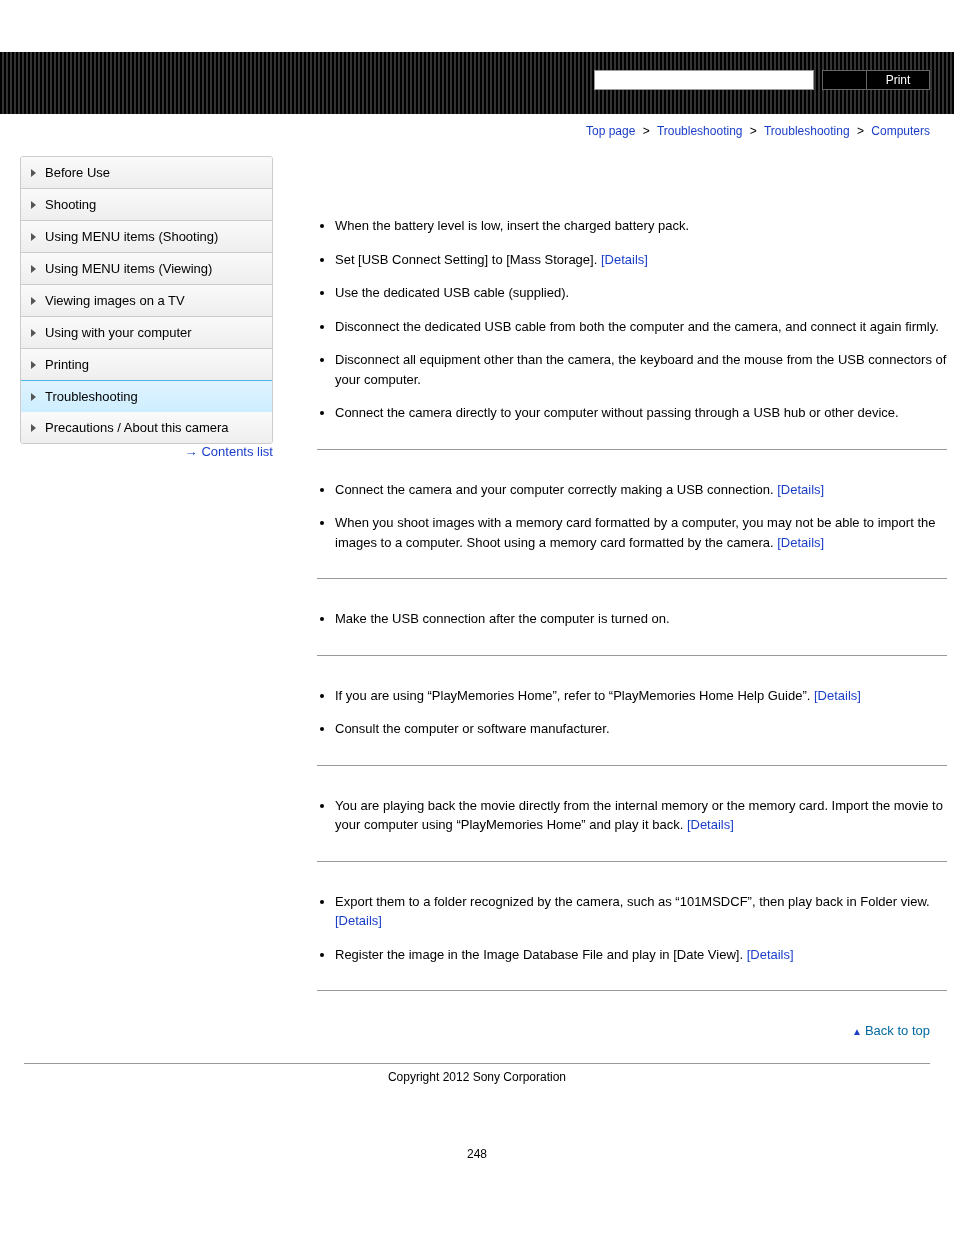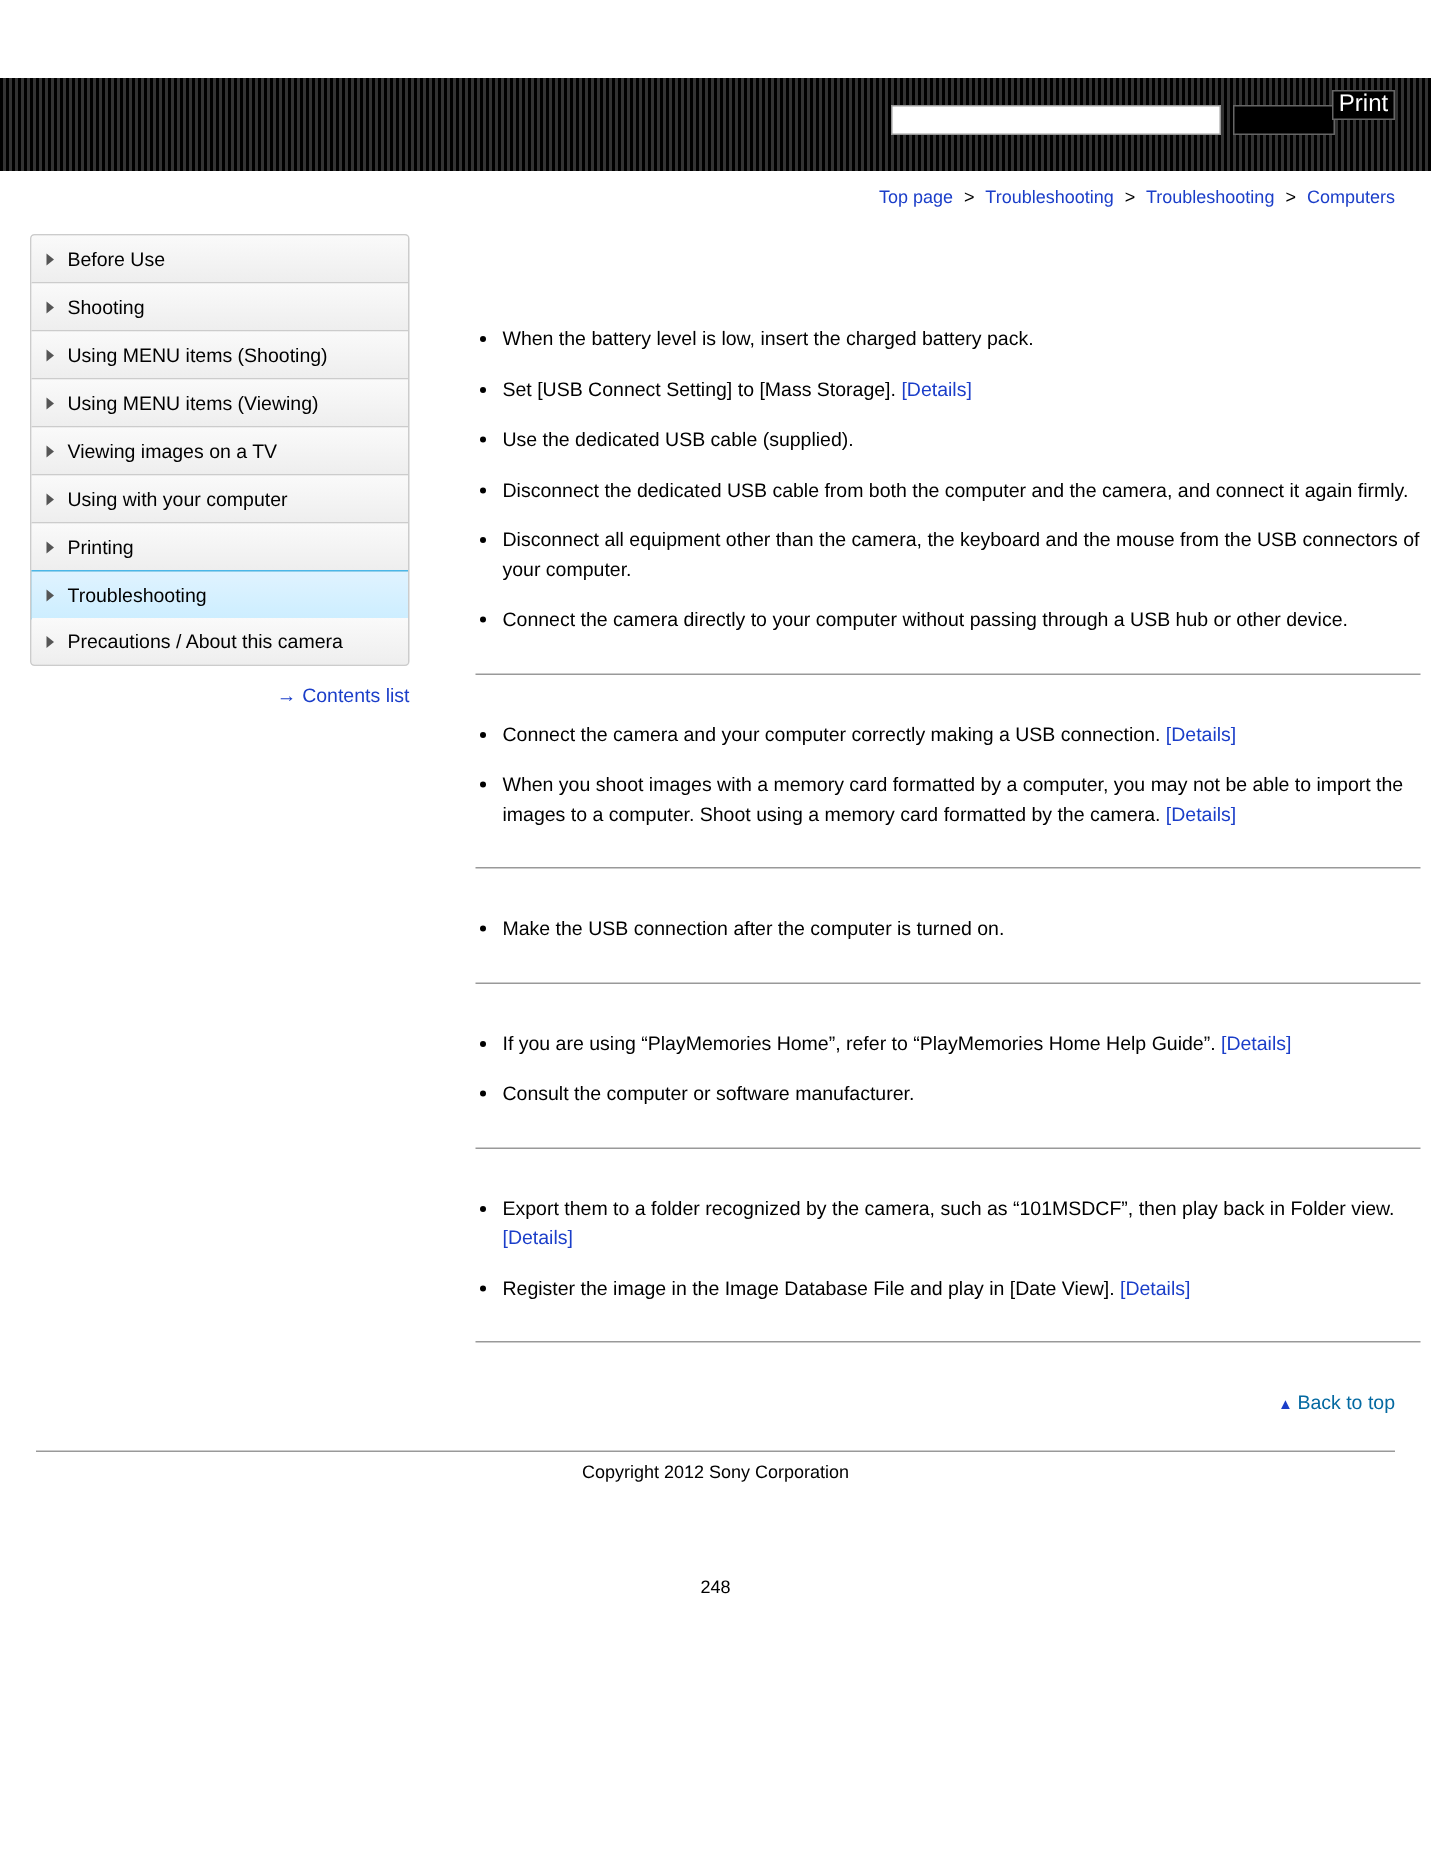--- a/index.html
+++ b/index.html
@@ -1,31 +1,31 @@
 <!DOCTYPE html>
 <html><head>
 <meta charset="utf-8">
 <style>
 *{margin:0;padding:0;box-sizing:border-box}
 body{font-family:Arial,Helvetica,sans-serif;font-size:13px;color:#000;background:#fff;width:954px}
 .header-band{height:62px;background:repeating-linear-gradient(90deg,#000 0,#000 2px,#333 2px,#333 4px);position:relative;margin-top:52px}
 .search-box{position:absolute;right:140px;top:18px;width:220px;height:20px;background:#fff;border:1px solid #999}
 .search-btn{position:absolute;right:64px;top:18px;width:68px;height:20px;background:#000;border:1px solid #666}
-.print-btn{position:absolute;right:24px;top:8px;width:42px;height:20px;background:#000;color:#fff;border:1px solid #666;font-size:16px;text-align:center;line-height:18px;cursor:pointer}
+.print-btn{position:absolute;right:24px;top:18px;width:64px;height:20px;background:#000;color:#fff;border:1px solid #666;font-size:12px;text-align:center;line-height:18px;cursor:pointer}
 .breadcrumb{text-align:right;padding:10px 24px 18px 0;font-size:12px}
 .breadcrumb a{color:#1b3ec9;text-decoration:none}
 .breadcrumb .sep{color:#000;margin:0 4px}
 .container{display:flex;padding:0 7px 20px 20px}
 .sidebar{width:253px;flex-shrink:0}
 .nav{border:1px solid #ccc;border-radius:3px;overflow:hidden;background:linear-gradient(#fafafa,#e9e9e9)}
 .nav-item{padding:8px 10px 8px 24px;border-bottom:1px solid #ccc;font-size:13px;cursor:pointer;position:relative;background:linear-gradient(#fafafa,#eee)}
 .nav-item:last-child{border-bottom:none}
 .nav-item::before{content:"";position:absolute;left:10px;top:50%;margin-top:-4px;border-left:5px solid #555;border-top:4px solid transparent;border-bottom:4px solid transparent}
 .nav-item.active{background:linear-gradient(#e0f3ff,#cdeeff);border:1px solid #4bb7e8;margin:-1px}
-.contents-link{text-align:right;margin-top:12px;font-size:13px}
+.contents-link{text-align:right;font-size:13px}
 .contents-link a{color:#1b3ec9;text-decoration:none}
 .arrow-right{color:#1b3ec9;margin-right:4px}
 .main{flex:1;padding-left:44px}
 .section{border-bottom:1px solid #999;padding:30px 0 26px 0}
 .section:first-child{padding-top:60px}
 .section ul{list-style:disc;padding-left:18px}
 .section li{margin-bottom:14px;line-height:1.5;font-size:13px}
 .section li:last-child{margin-bottom:0}
 a.link{color:#1b3ec9;text-decoration:none}
 .back-top{text-align:right;padding:12px 0;font-size:13px}
@@ -94,20 +94,25 @@
         </ul>
       </div>
       <div class="section">
         <ul>
           <li>If you are using “PlayMemories Home”, refer to “PlayMemories Home Help Guide”. <a class="link" href="#">[Details]</a></li>
           <li>Consult the computer or software manufacturer.</li>
         </ul>
       </div>
       <div class="section">
         <ul>
+          <li>You are playing back the movie directly from the internal memory or the memory card. Import the movie to your computer using “PlayMemories Home” and play it back. <a class="link" href="#">[Details]</a></li>
+        </ul>
+      </div>
+      <div class="section">
+        <ul>
           <li>Export them to a folder recognized by the camera, such as “101MSDCF”, then play back in Folder view. <a class="link" href="#">[Details]</a></li>
           <li>Register the image in the Image Database File and play in [Date View]. <a class="link" href="#">[Details]</a></li>
         </ul>
       </div>
     </div>
 </div>
 
 <div class="back-top" style="margin:0 24px">
   <span class="tri-up">▲</span><a href="#">Back to top</a>
 </div>

